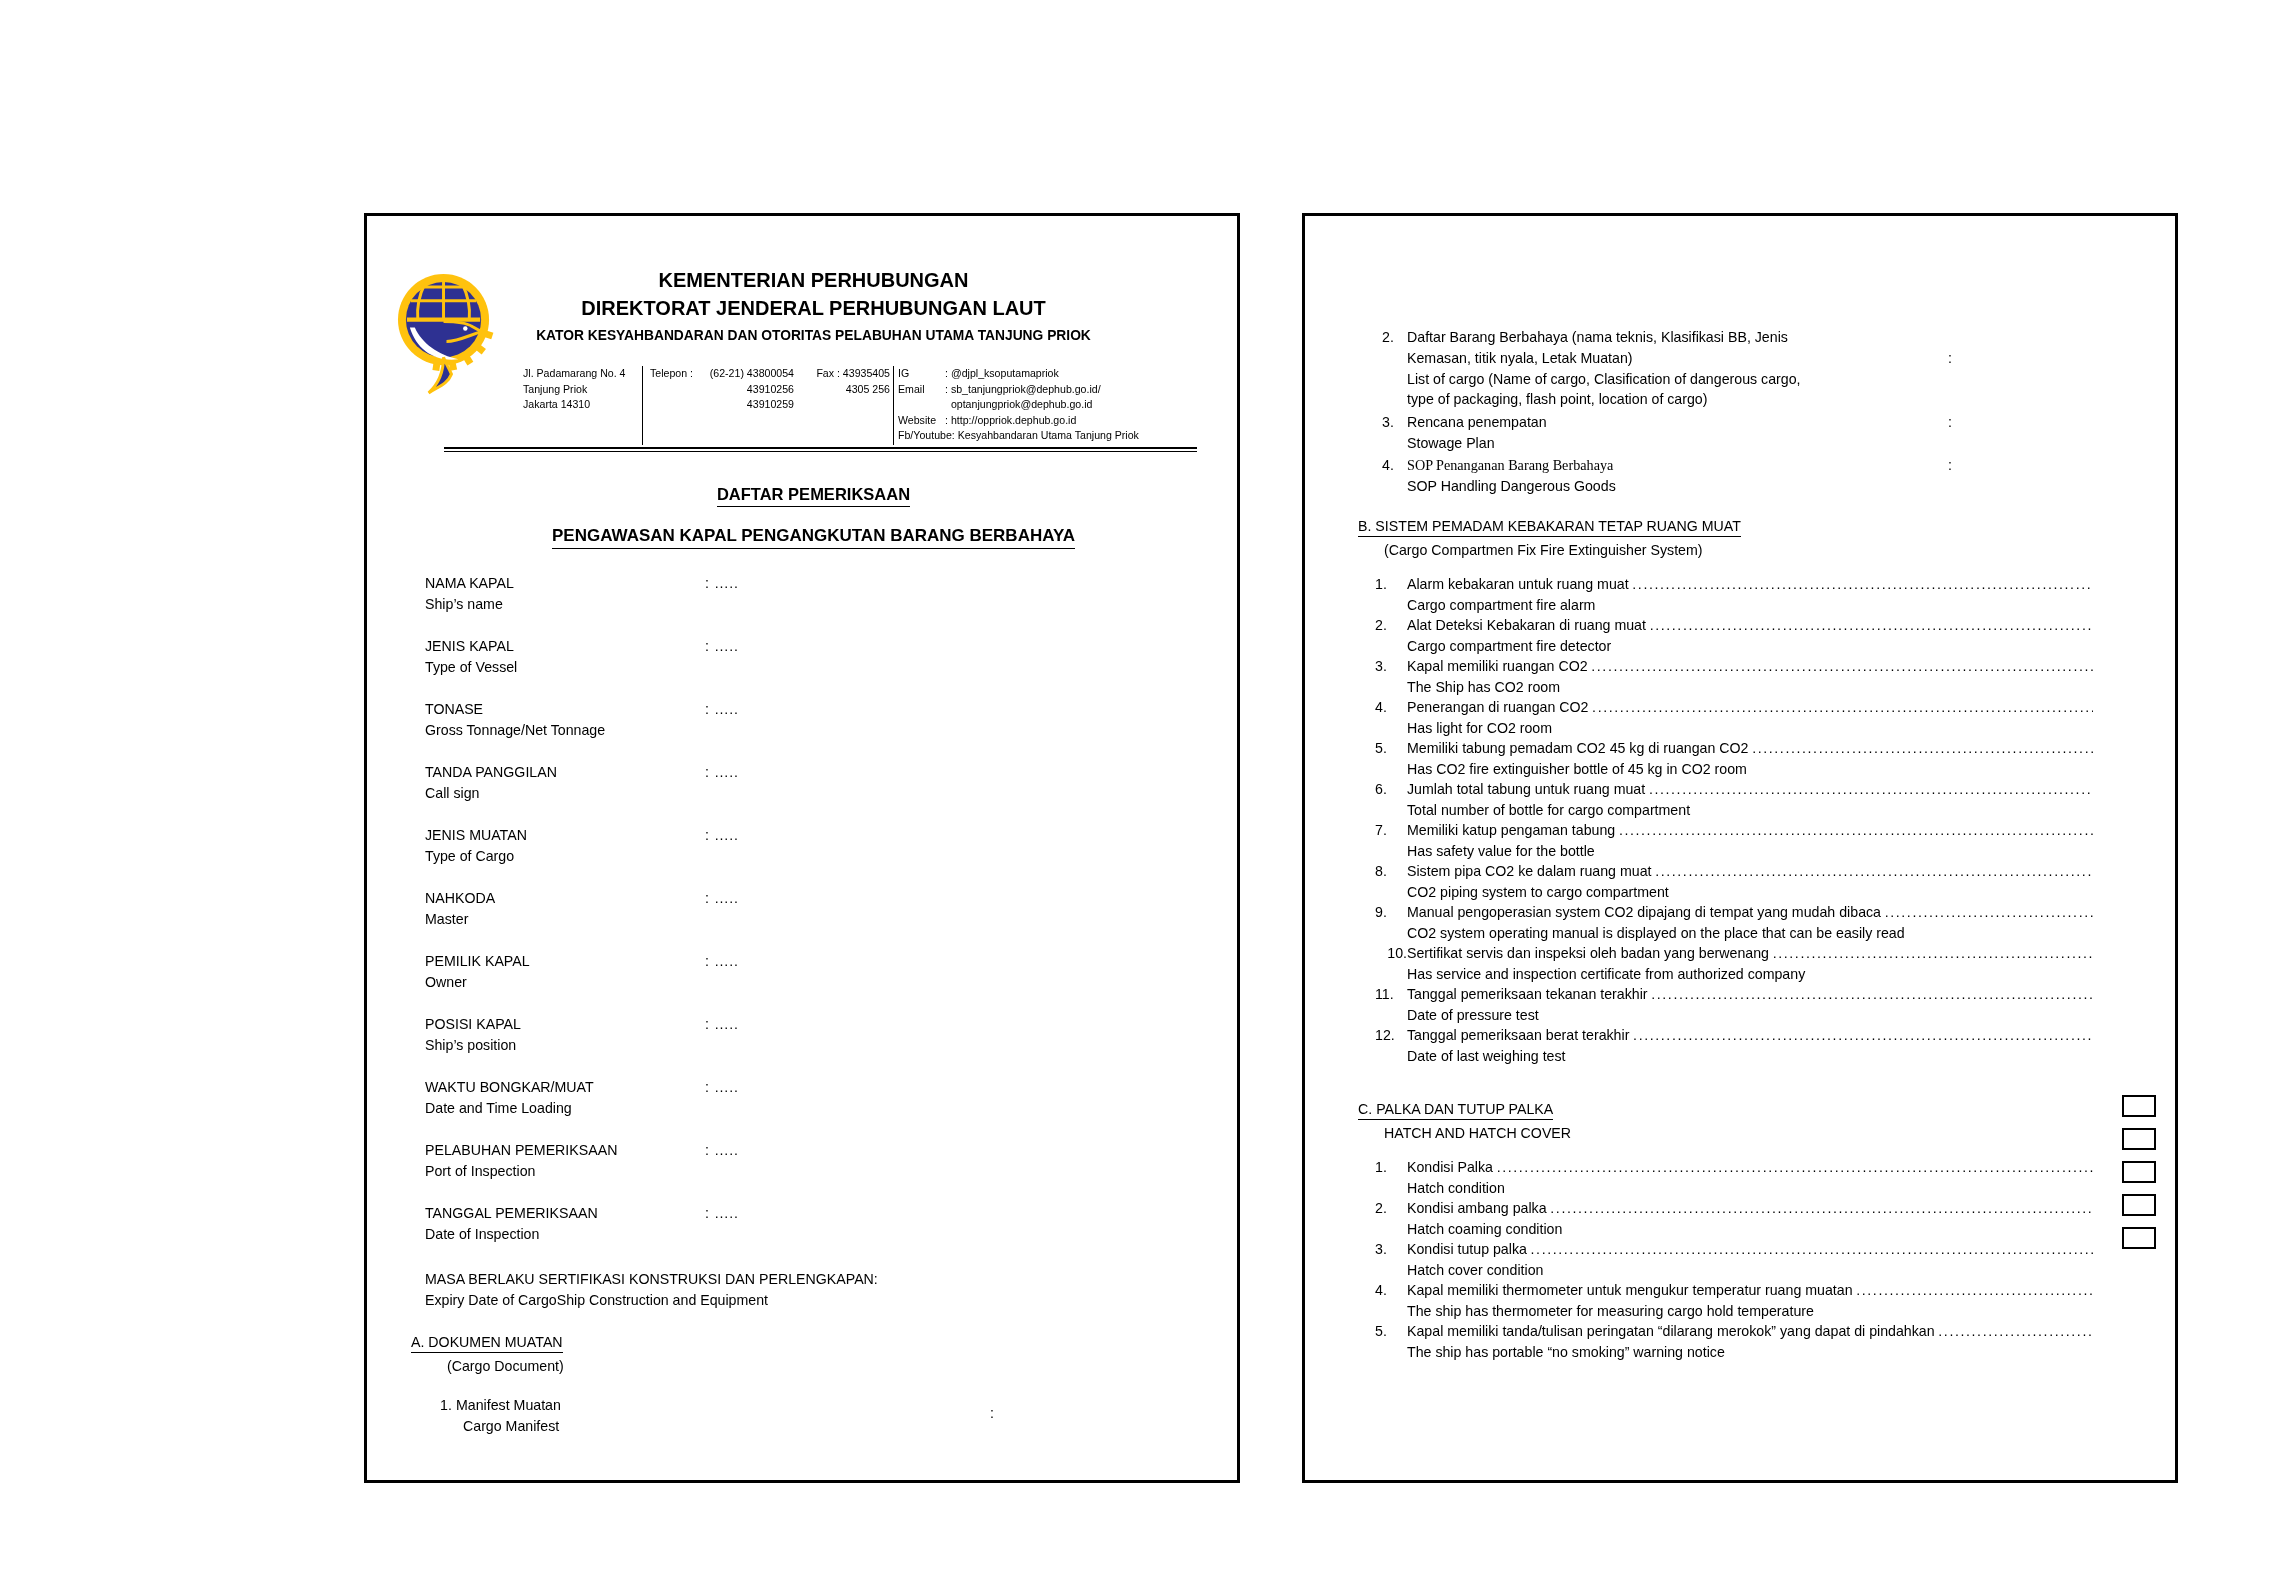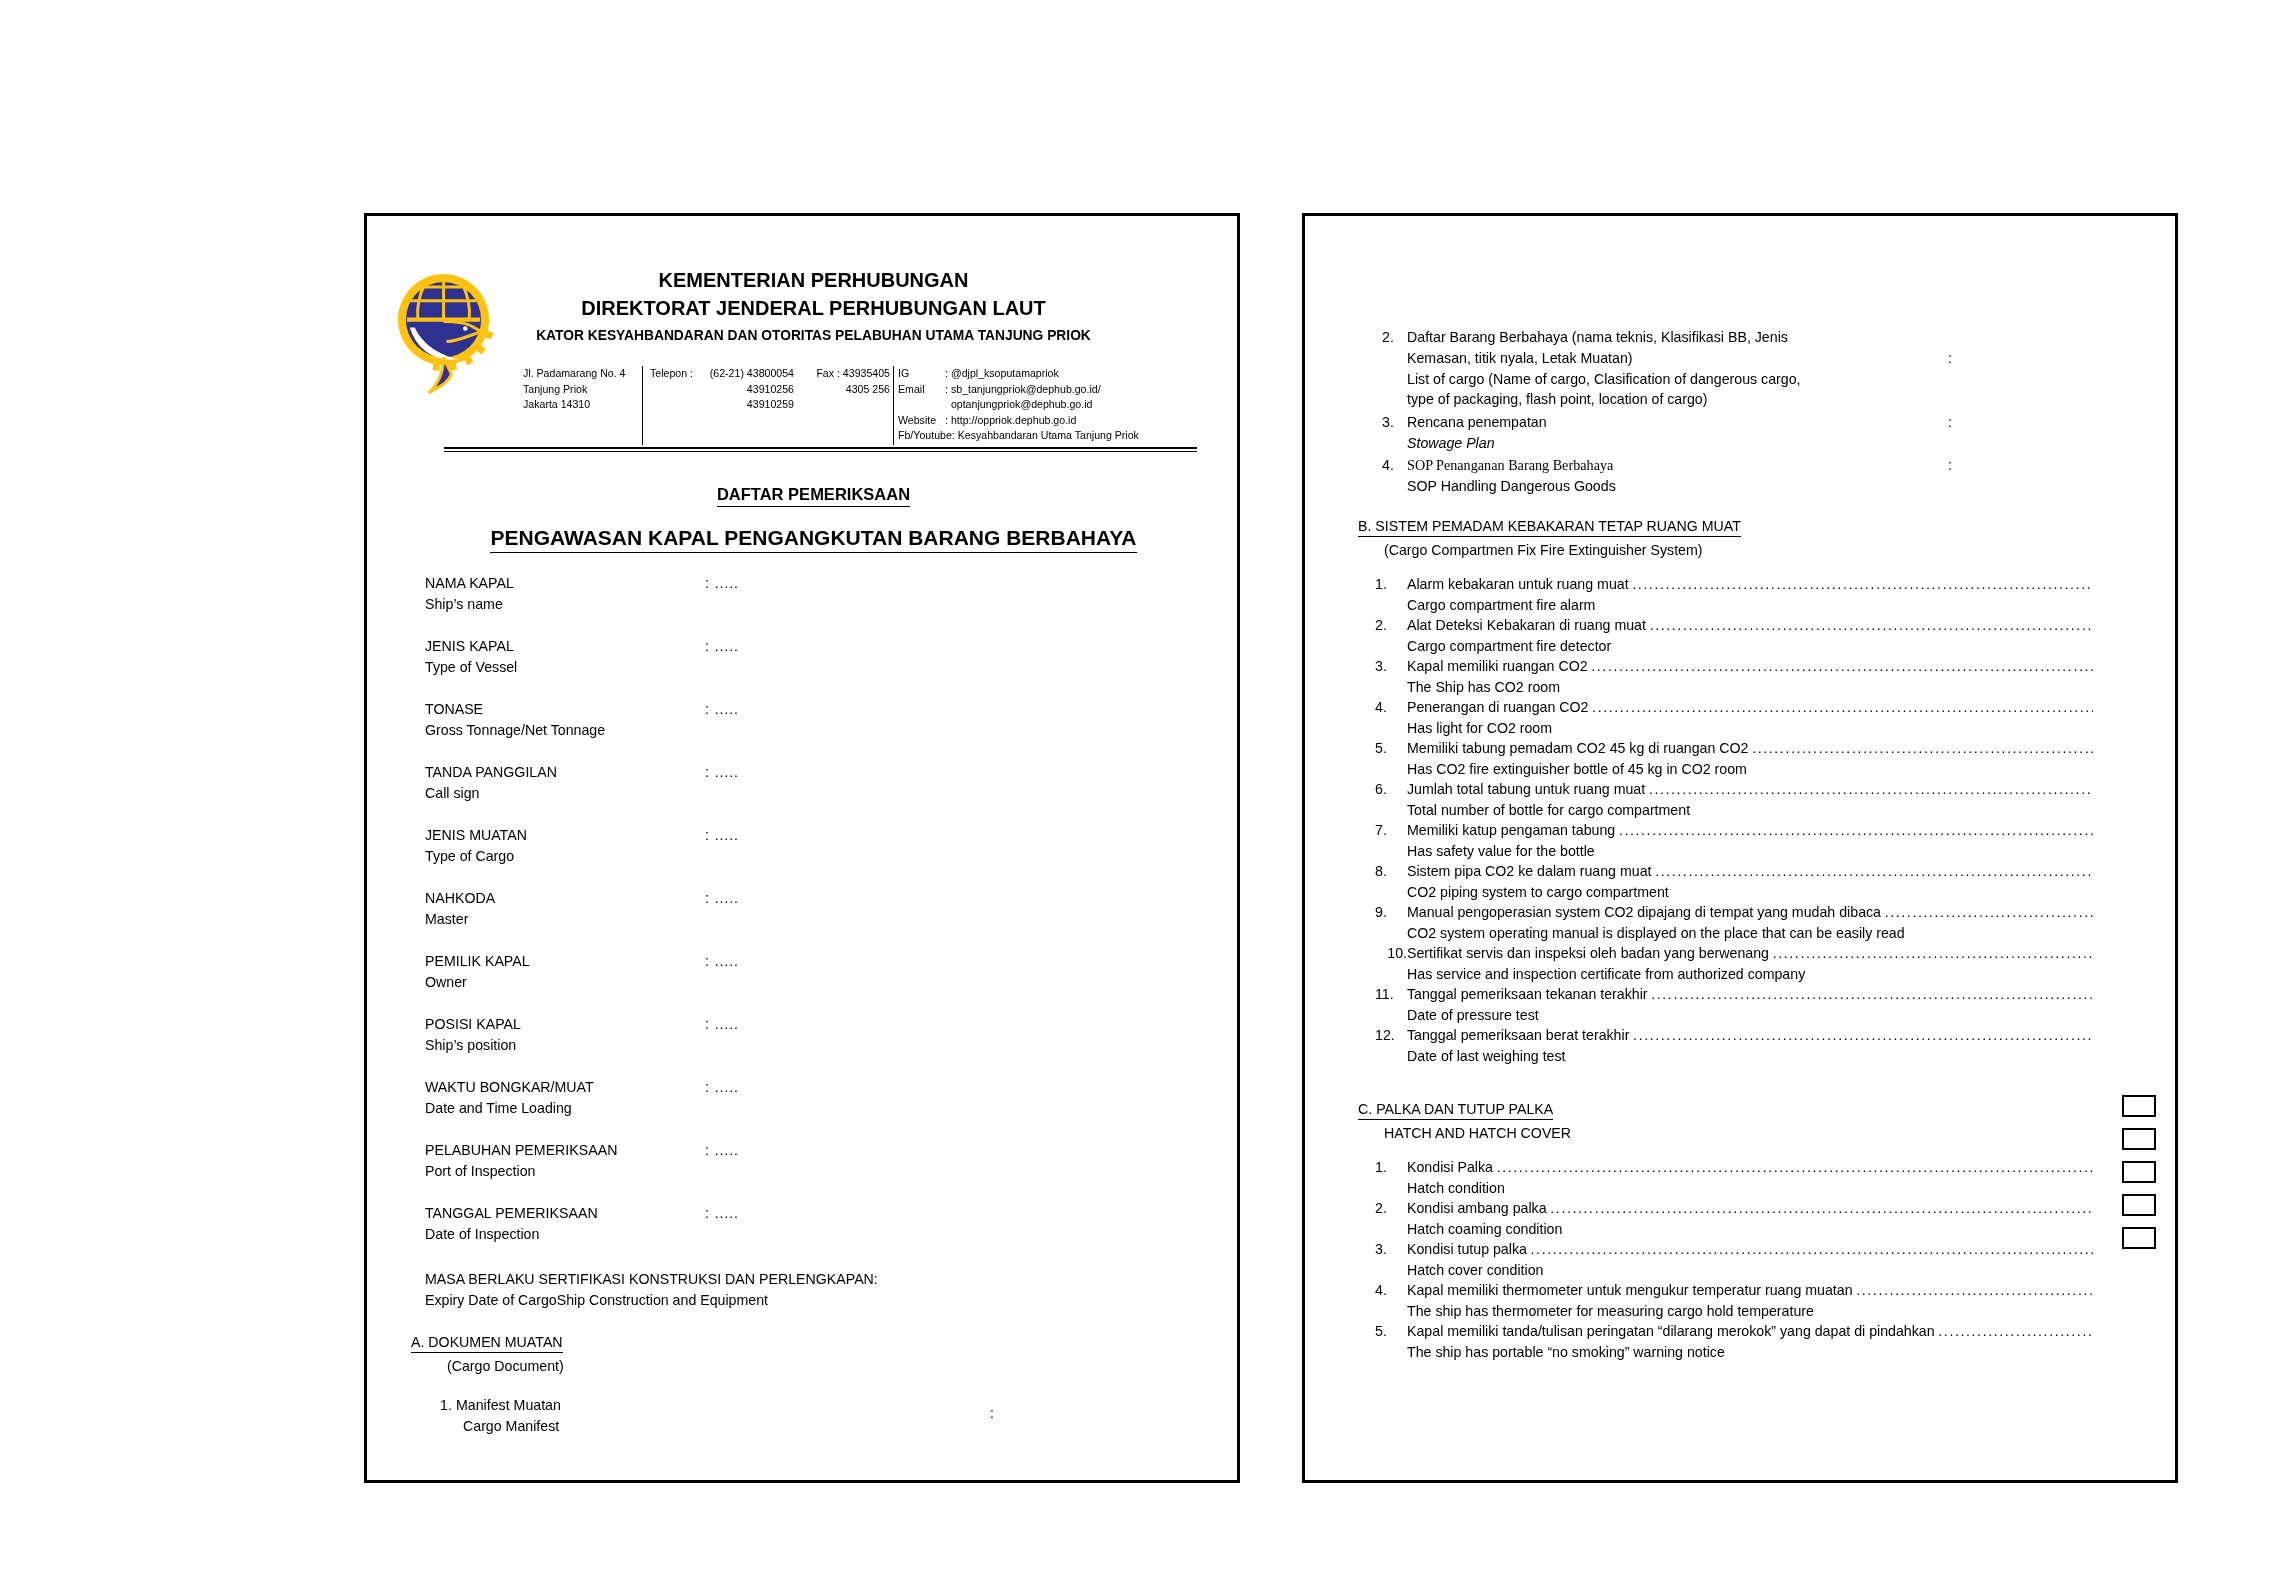--- a/index.html
+++ b/index.html
@@ -120,21 +120,21 @@
           <span class="c-val">: Kesyahbandaran Utama Tanjung Priok</span>
         </div>
     </div>
 
     <div class="dblline" style="left:77px;top:231px;width:753px;"></div>
 
     <div class="t center" style="top:269px;">
       <span class="u b" style="font-size:16.5px;">DAFTAR PEMERIKSAAN</span>
     </div>
     <div class="t center" style="top:310px;">
-      <span class="u b" style="font-size:21px;">PENGAWASAN KAPAL PENGANGKUTAN BARANG BERBAHAYA</span>
+      <span class="u b" style="font-size:17px;">PENGAWASAN KAPAL PENGANGKUTAN BARANG BERBAHAYA</span>
     </div>
 
     <div class="field" style="top: calc(359px + var(--i) * 63px); --i: 0;">
         <div class="t lbl">NAMA KAPAL</div>
         <div class="t sub">Ship’s name</div>
         <div class="t val">: .....</div>
       </div>
       <div class="field" style="top: calc(359px + var(--i) * 63px); --i: 1;">
         <div class="t lbl">JENIS KAPAL</div>
         <div class="t sub">Type of Vessel</div>
@@ -205,21 +205,21 @@
     <div class="docnum" style="top:113px;">2.</div>
     <div class="docline" style="top:113px;">Daftar Barang Berbahaya (nama teknis, Klasifikasi BB, Jenis</div>
     <div class="docline" style="top:134px;">Kemasan, titik nyala, Letak Muatan)</div>
     <div class="colon" style="top:134px;">:</div>
     <div class="docline" style="top:155px;">List of cargo (Name of cargo, Clasification of dangerous cargo,</div>
     <div class="docline" style="top:175px;">type of packaging, flash point, location of cargo)</div>
 
     <div class="docnum" style="top:198px;">3.</div>
     <div class="docline" style="top:198px;">Rencana penempatan</div>
     <div class="colon" style="top:198px;">:</div>
-    <div class="docline" style="top:219px;font-style:italic;">Stowage Plan</div>
+    <div class="docline" style="top:219px;">Stowage Plan</div>
 
     <div class="docnum" style="top:241px;">4.</div>
     <div class="docline" style="top:241px;font-family:Liberation Serif, serif;">SOP Penanganan Barang Berbahaya</div>
     <div class="colon" style="top:241px;">:</div>
     <div class="docline" style="top:262px;">SOP Handling Dangerous Goods</div>
 
     <div class="t" style="left:53px;top:302px;">
       <span class="u2">B. SISTEM PEMADAM KEBAKARAN TETAP RUANG MUAT</span>
     </div>
     <div class="t" style="left:79px;top:326px;">(Cargo Compartmen Fix Fire Extinguisher System)</div>

